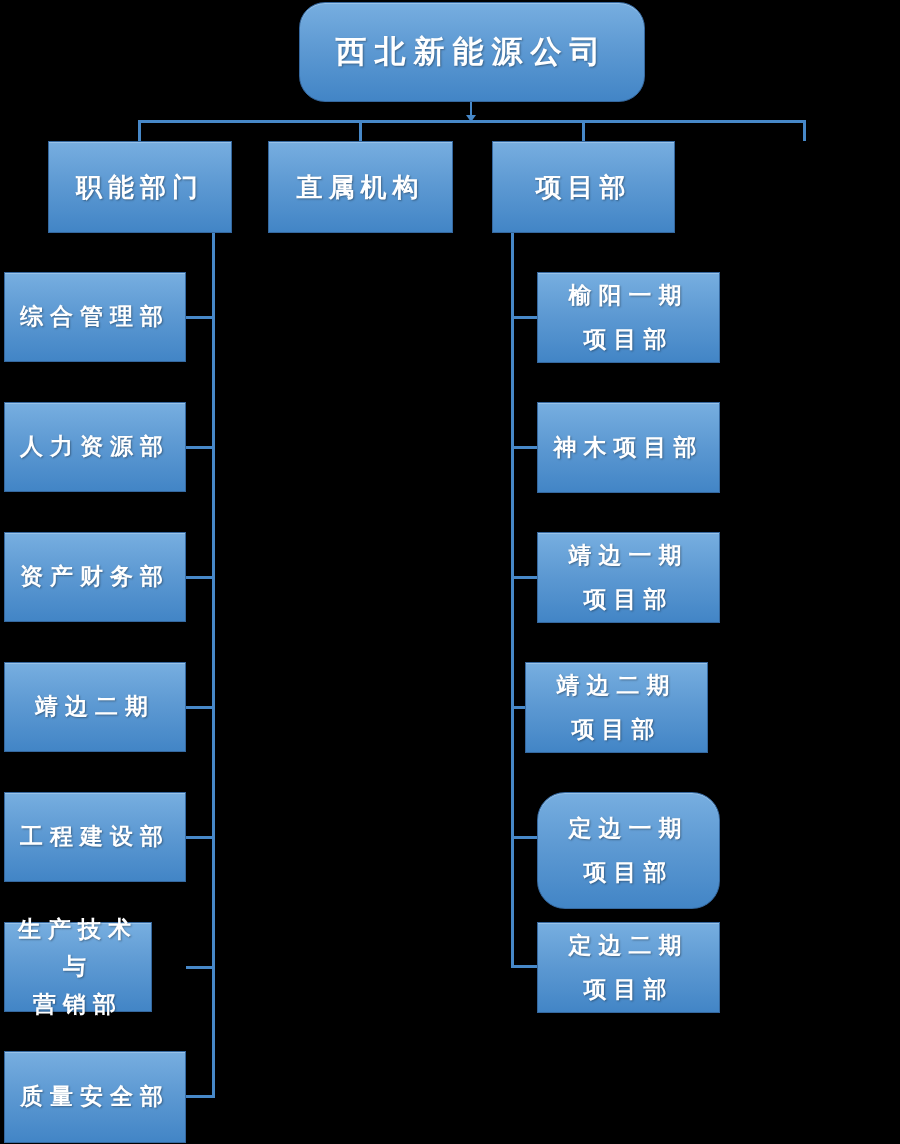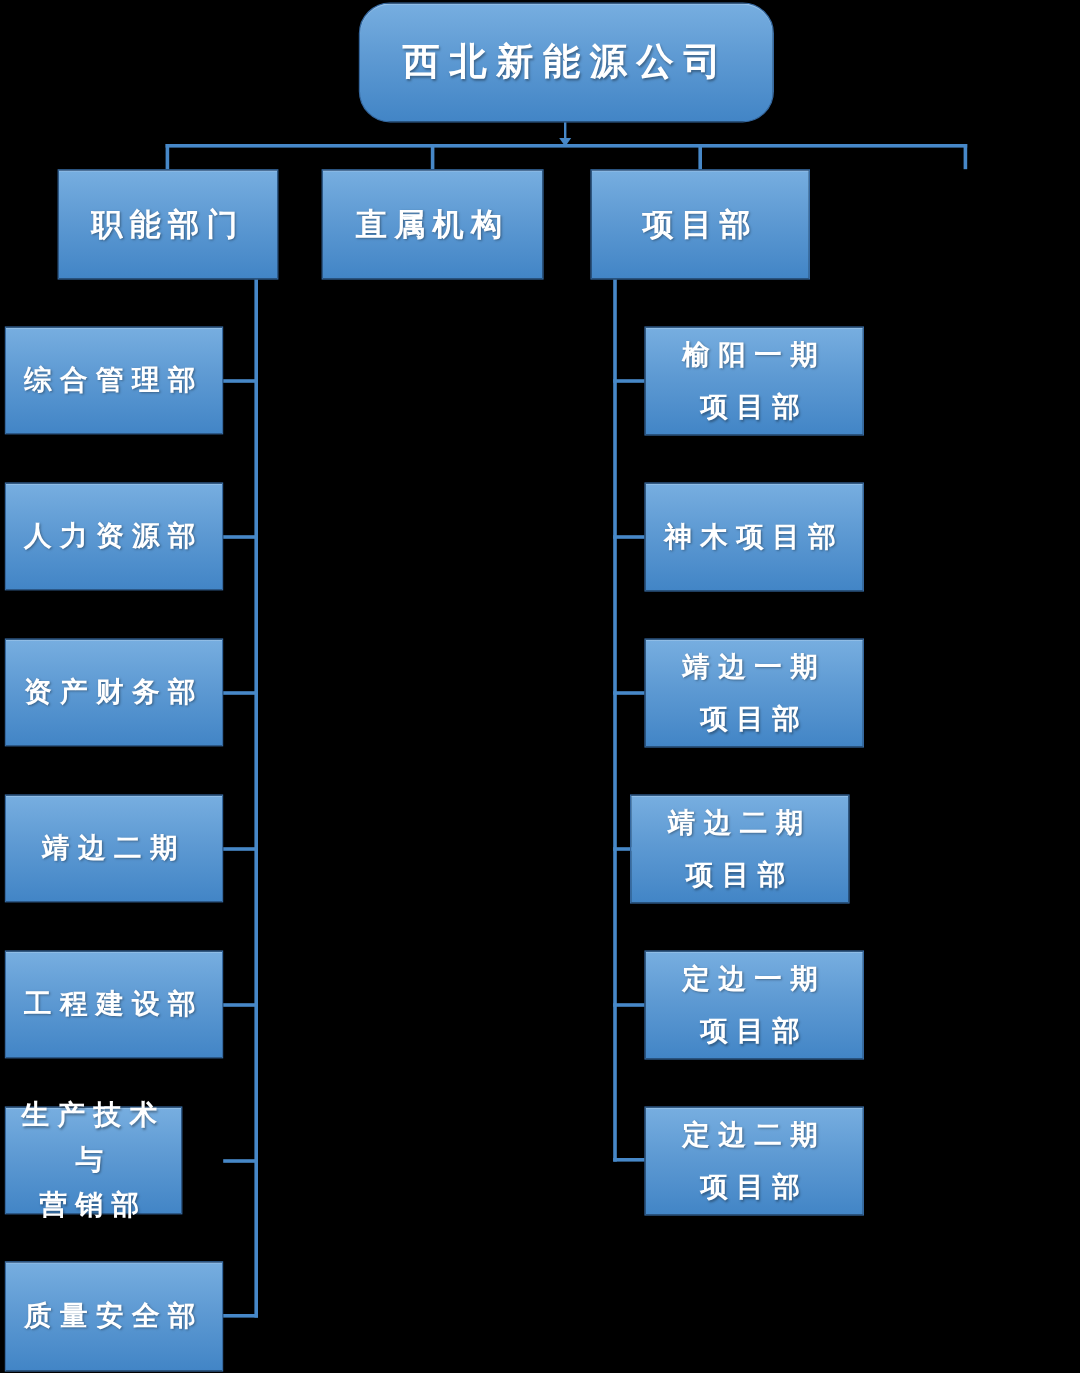--- a/index.html
+++ b/index.html
@@ -151,21 +151,21 @@
     <span class="lbl">神木项目部</span>
   </div>
   <div class="node child-node" style="left:537px;top:532px;width:183px;height:91px;">
     <span class="lbl">靖边一期
 项目部</span>
   </div>
   <div class="node child-node" style="left:525px;top:662px;width:183px;height:91px;">
     <span class="lbl">靖边二期
 项目部</span>
   </div>
-  <div class="node child-node" style="left:537px;top:792px;width:183px;height:91px;">
+  <div class="node child-node" style="left:537px;top:792px;width:183px;height:117px;border-radius:28px;">
     <span class="lbl">定边一期
 项目部</span>
   </div>
   <div class="node child-node" style="left:537px;top:922px;width:183px;height:91px;">
     <span class="lbl">定边二期
 项目部</span>
   </div>
 
 </div>
 

